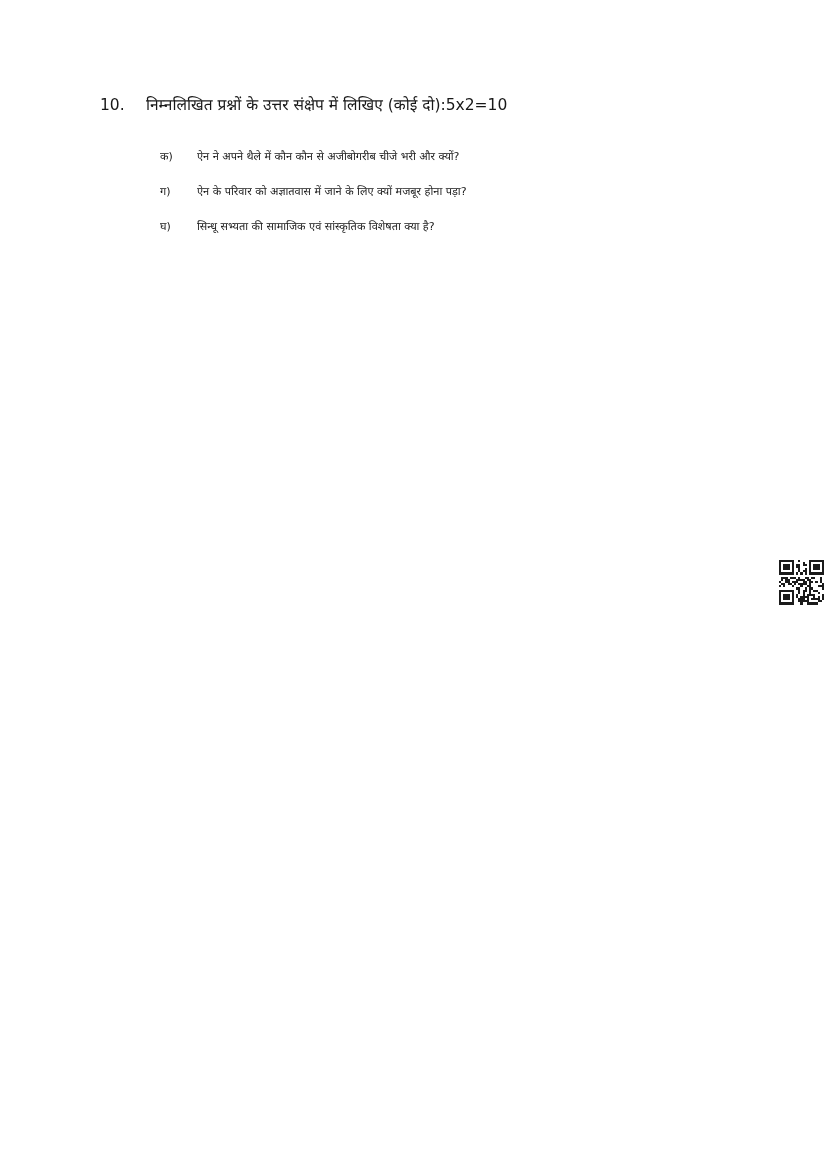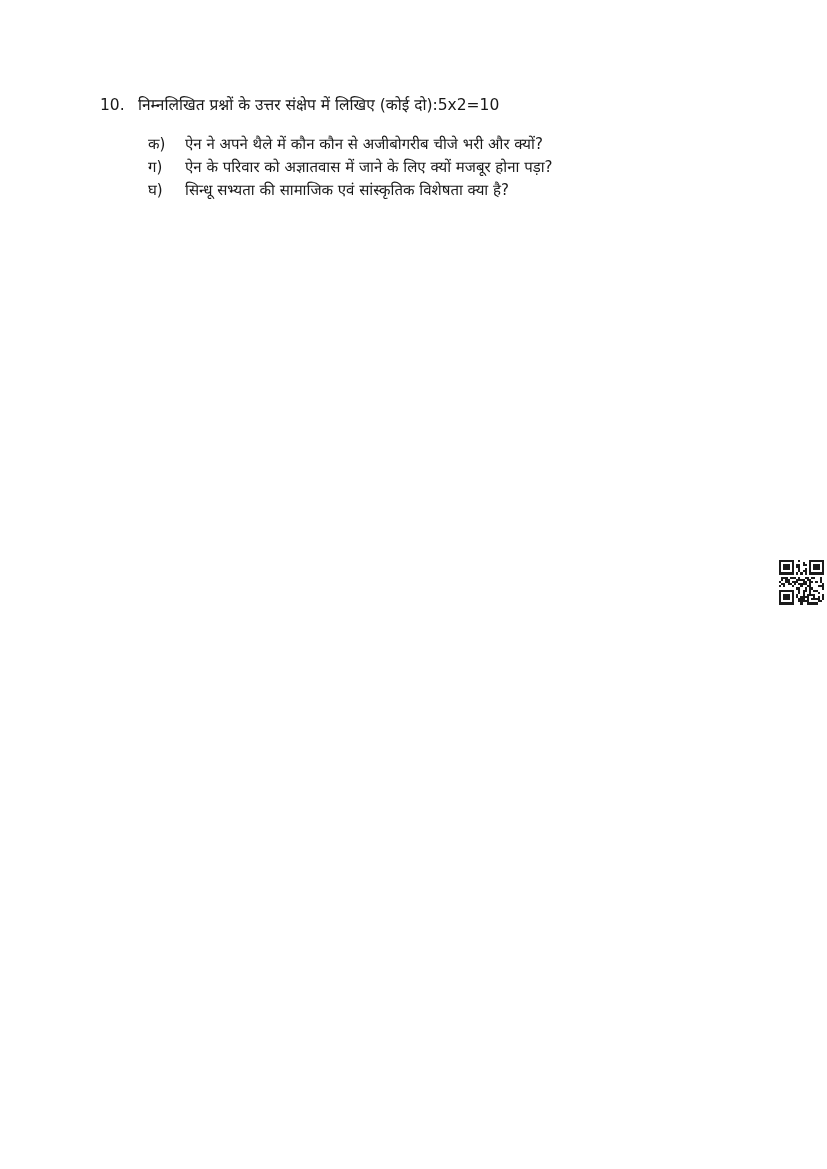--- a/index.html
+++ b/index.html
@@ -24,31 +24,32 @@
     font-size: 15.5px;
     line-height: 21px;
   }
   .q-num {
     display: inline-block;
     width: 38px;
     vertical-align: top;
   }
   .q-text {
     display: inline;
+    margin-left: 8px;
   }
   .sub-questions {
     position: absolute;
     left: 148px;
     top: 133px;
     width: 580px;
   }
   .sub-q {
-    margin: 0;
+    margin: 12px;
     padding: 0;
-    font-size: 15px;
+    font-size: 11px;
     line-height: 23.2px;
     text-align: justify;
   }
   .sub-label {
     display: inline-block;
     width: 37px;
   }
   .qr {
     position: absolute;
     left: 779px;

